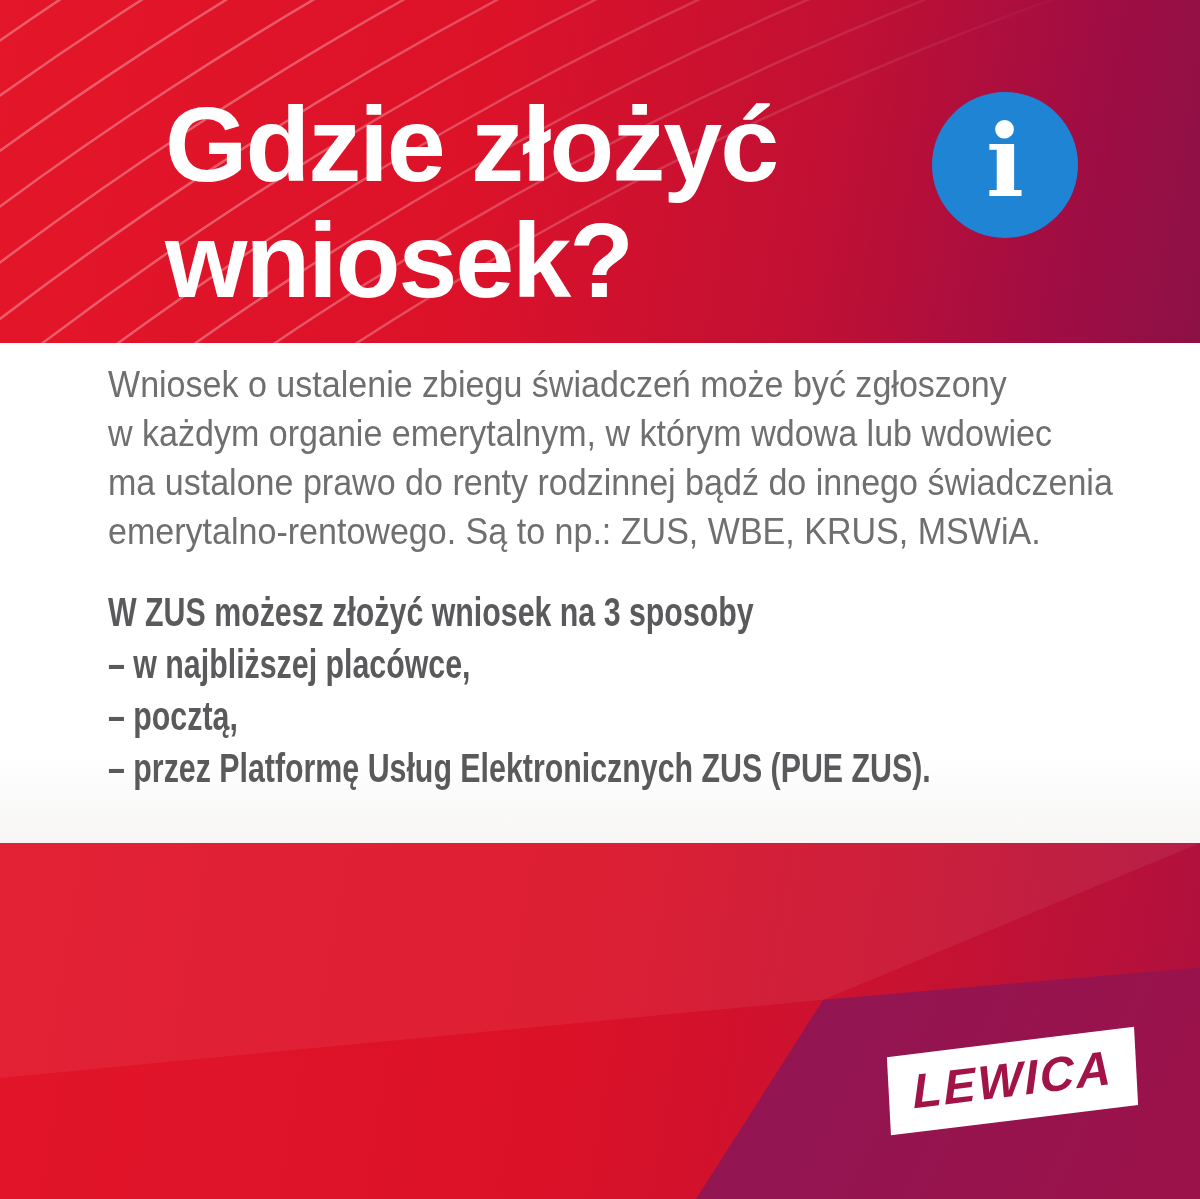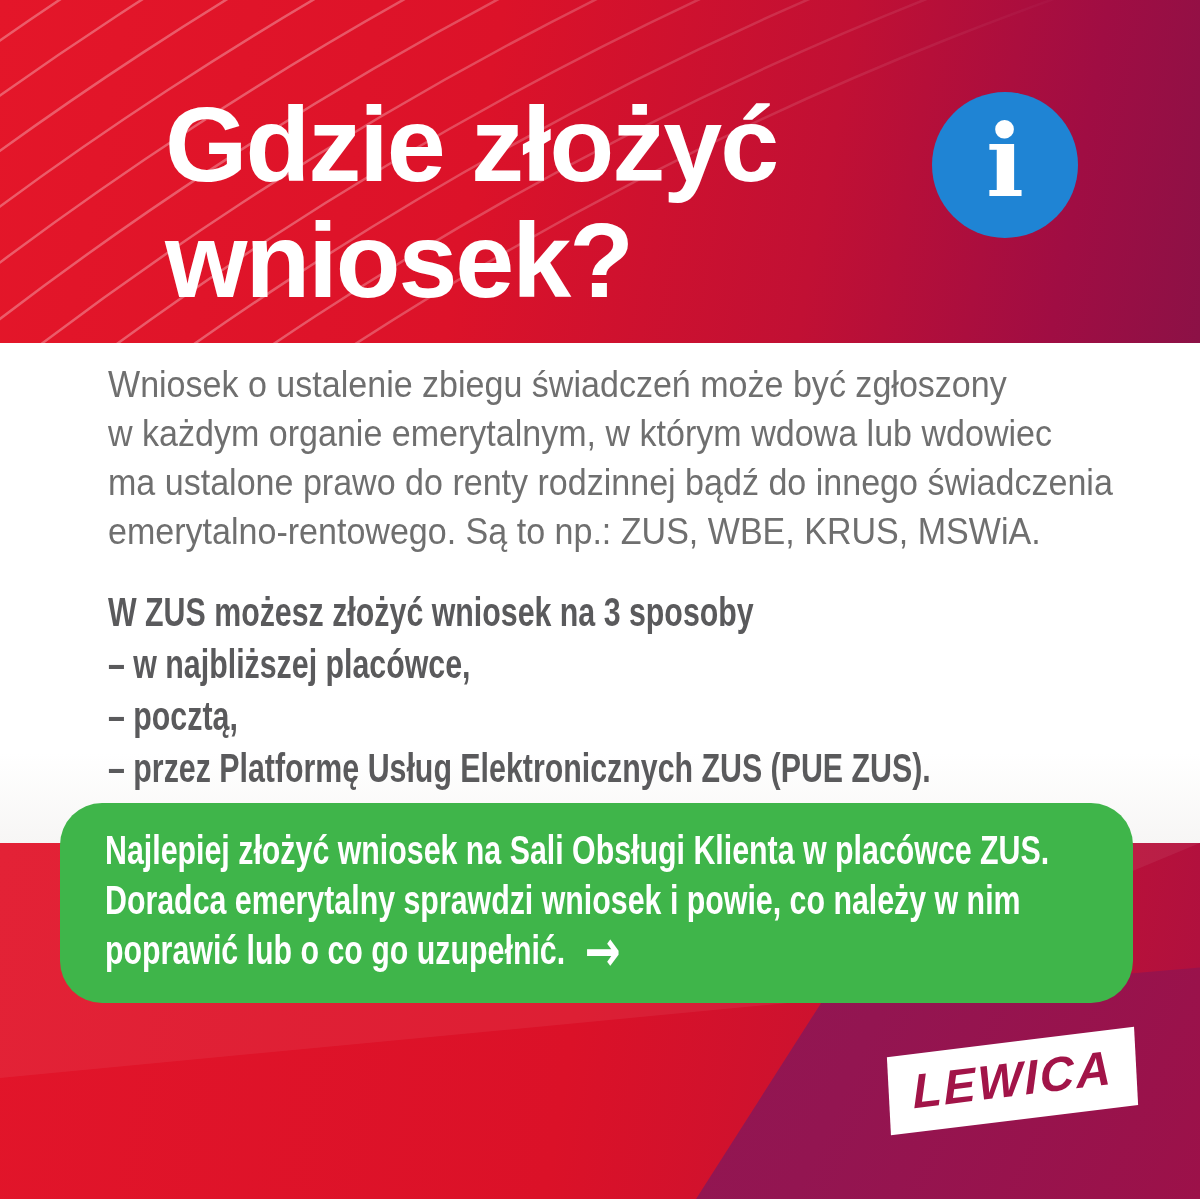--- a/index.html
+++ b/index.html
@@ -151,23 +151,18 @@
   <div class="methods"><span>W ZUS możesz złożyć wniosek na 3 sposoby</span>
 <span>– w najbliższej placówce,
 – pocztą,
 – przez Platformę Usług Elektronicznych ZUS (PUE ZUS).</span></div>
 
   <div class="footer-band">
     <div class="footer-sheen"></div>
     <div class="footer-wedge"></div>
   </div>
 
-  <div class="highlight-box">
-    <div class="highlight-text"><span>Najlepiej złożyć wniosek na Sali Obsługi Klienta w placówce ZUS.
-Doradca emerytalny sprawdzi wniosek i powie, co należy w nim
-poprawić lub o co go uzupełnić.</span><span class="arrow-glyph">→</span></div>
-  </div>
 
   <div class="lewica-badge">
     <span class="lewica-text">LEWICA</span>
   </div>
 
 </div>
 
 </body></html>

